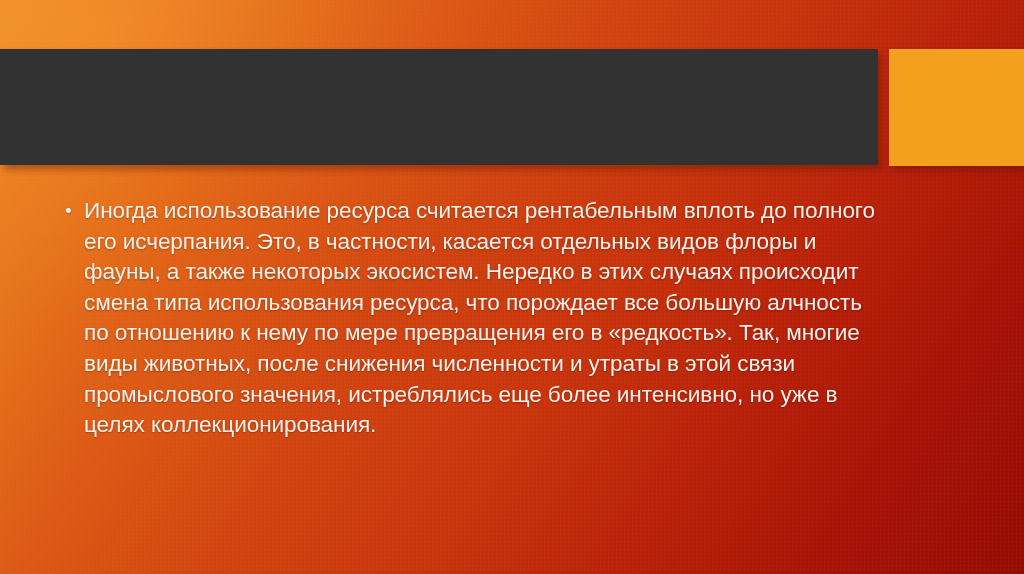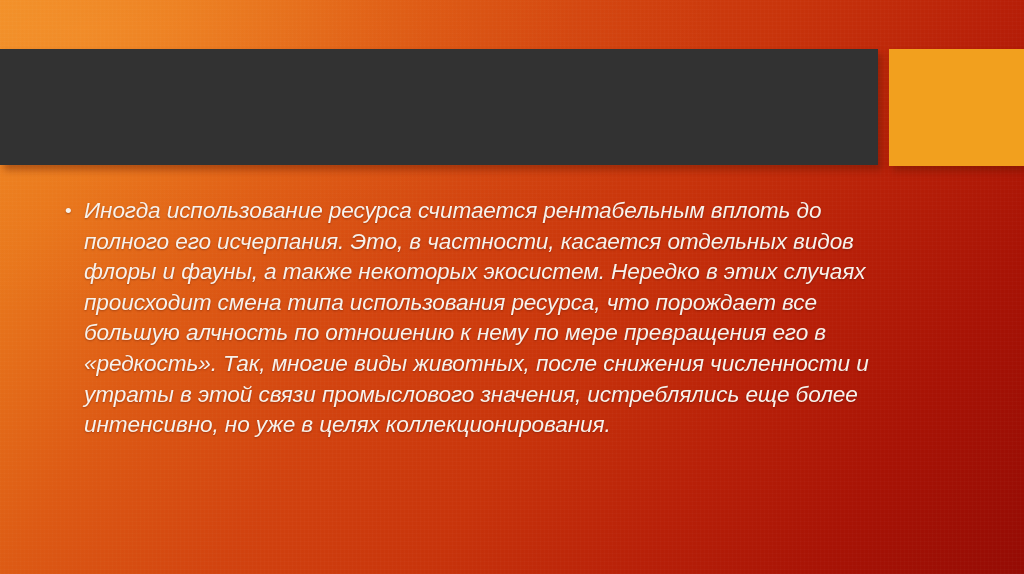--- a/index.html
+++ b/index.html
@@ -100,21 +100,20 @@
   .body-item .bullet {
     position: absolute;
     left: 5px;
     top: 0;
     line-height: 30.6px;
     font-size: 19px;
     color: #f7f2ec;
   }
   .body-item .body-text {
     display: block;
-    font-style: italic;
   }
 </style>
 </head>
 <body>
 
 <div class="slide">
 
   <div class="slide-bg"></div>
   <div class="slide-bg-glow"></div>
   <div class="slide-bg-texture"></div>

